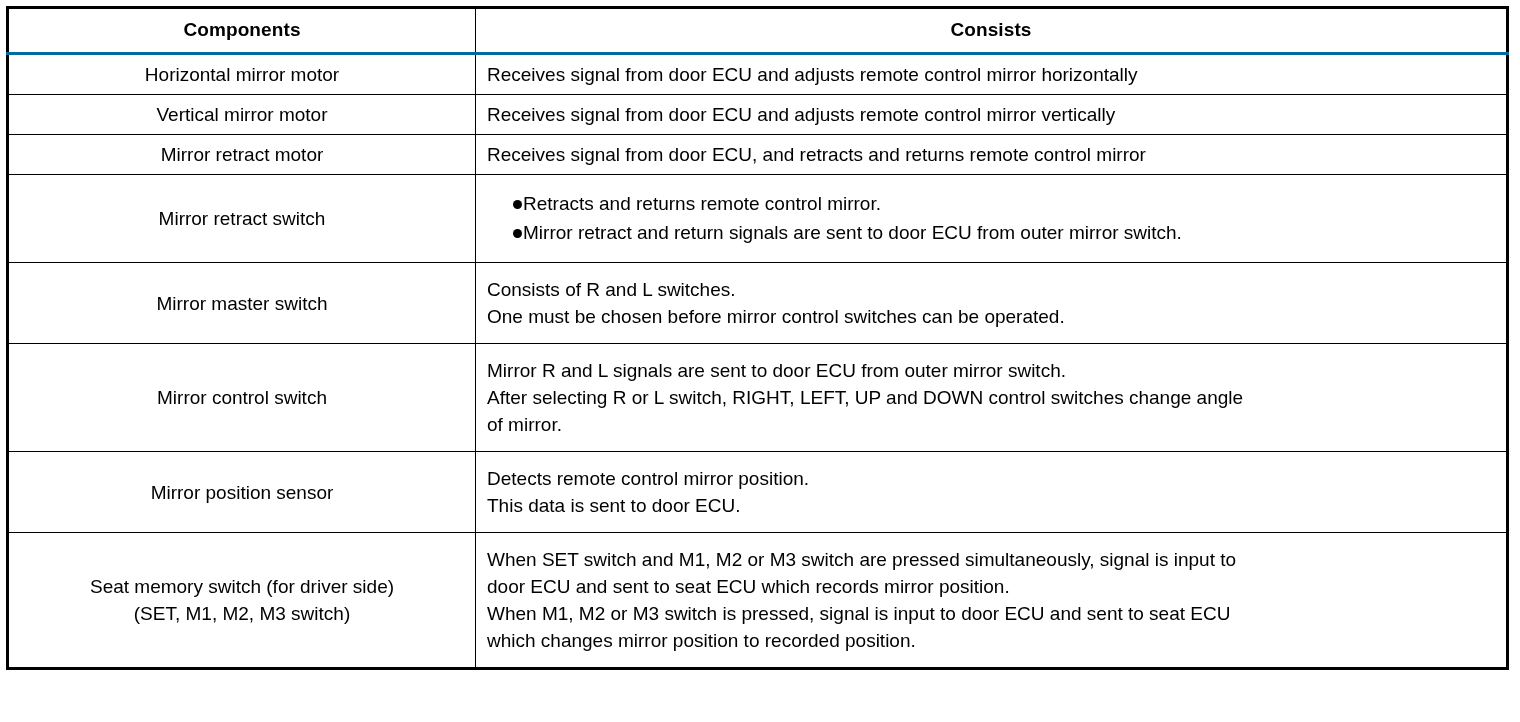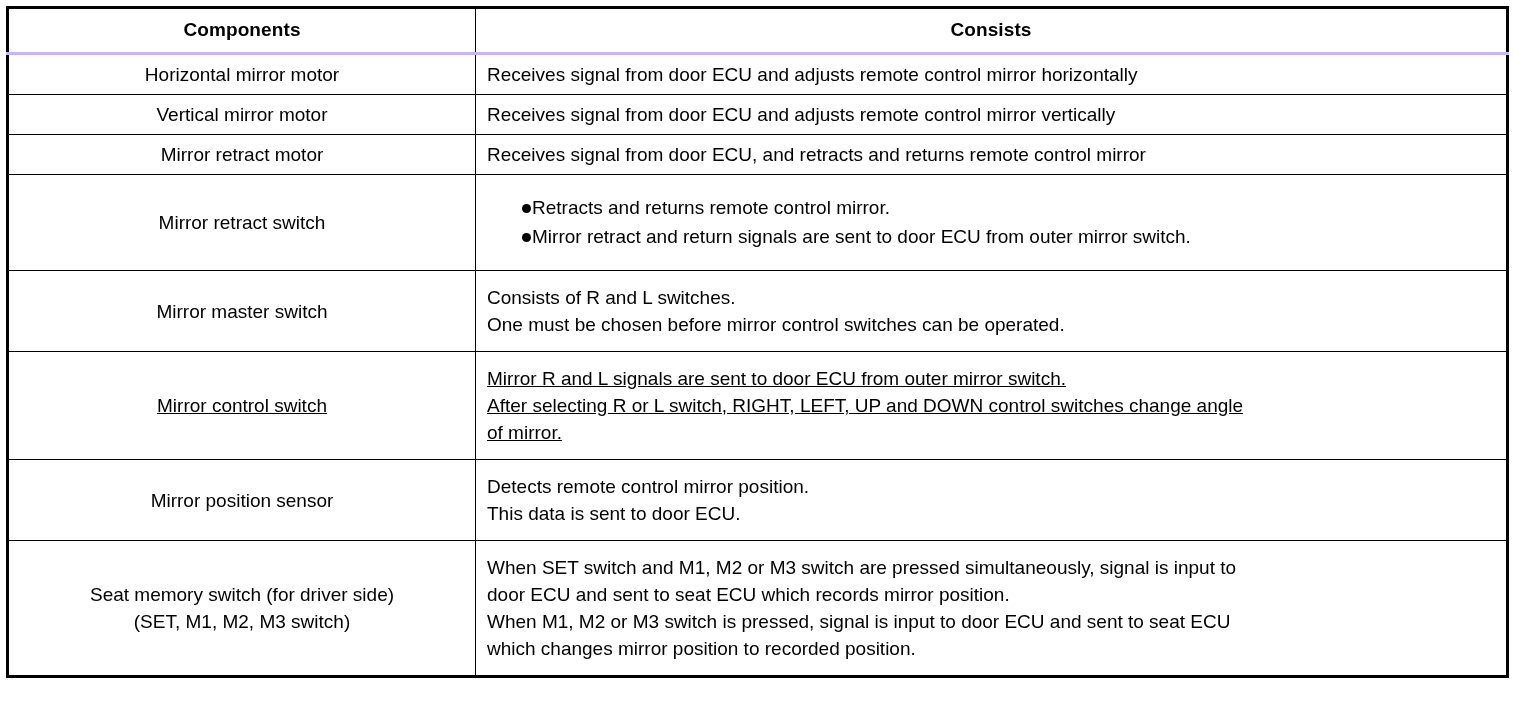--- a/index.html
+++ b/index.html
@@ -30,21 +30,21 @@
     border: 3px solid #000;
   }
 
   table.spec-table col.col-components { width: 468px; }
   table.spec-table col.col-function   { width: 1032px; }
 
   thead th {
     font-size: 19px;
     font-weight: bold;
     padding: 10px 4px 11px;
-    border-bottom: 3px solid #c4b5fd;
+    border-bottom: 3px solid #0369a1;
     letter-spacing: 0.1px;
   }
   thead th.th-components {
     border-right: 1.5px solid #000;
   }
 
   tbody td {
     border-top: 1.5px solid #000;
     font-size: 19px;
     line-height: 27px;
@@ -66,42 +66,42 @@
     padding: 6px 10px 6px 11px;
     white-space: pre-line;
   }
 
   td.cell-function.has-bullets {
     white-space: normal;
     padding: 9px 10px 10px 11px;
   }
 
   ul.bullet-list {
-    margin: 9px;
+    margin: 0;
     padding: 0;
     list-style: none;
   }
   ul.bullet-list li {
     position: relative;
     padding-left: 36px;
     line-height: 29px;
   }
   ul.bullet-list li .bullet-dot {
     position: absolute;
     left: 26px;
     top: 11px;
     width: 9px;
     height: 9px;
     background: #000;
     border-radius: 50%;
   }
 
   
   tr.r-tall-2 td { height: 68px; }
-  tr.r-tall-3 td { height: 95px; text-decoration: underline; }
+  tr.r-tall-3 td { height: 95px; }
   tr.r-tall-4 td { height: 122px; }
 </style>
 </head>
 <body>
 
 <div class="sheet">
   <table class="spec-table">
     <colgroup>
       <col class="col-components">
       <col class="col-function">

